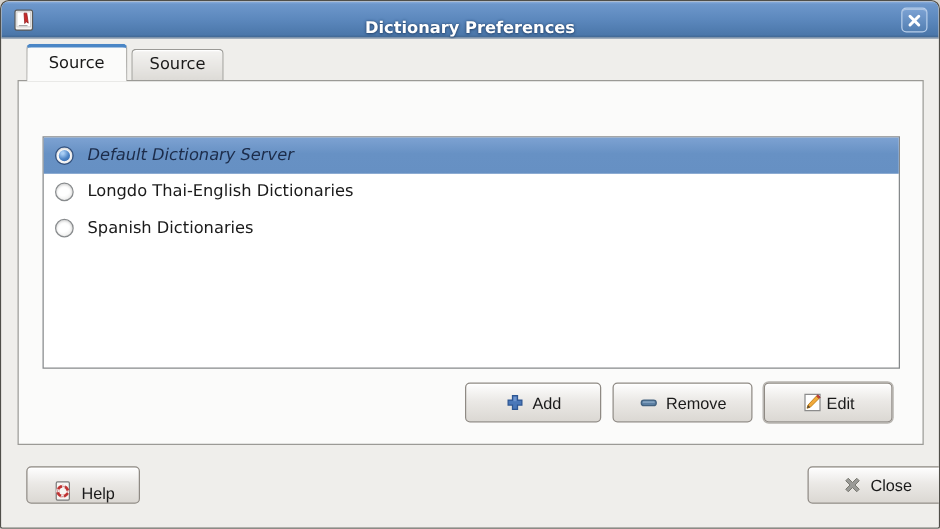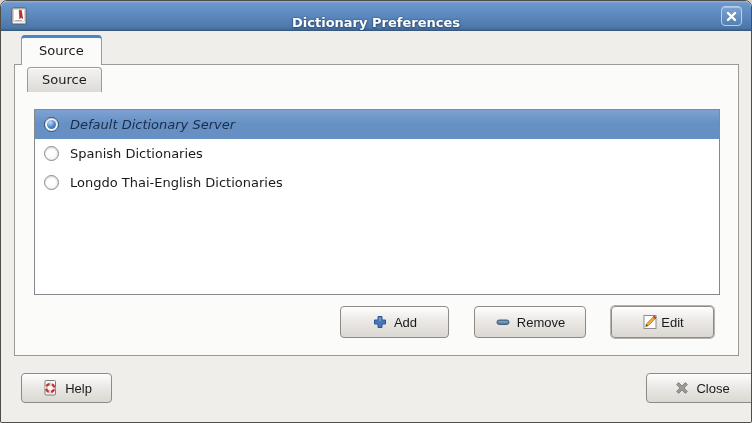--- a/index.html
+++ b/index.html
@@ -29,21 +29,21 @@
     background:linear-gradient(#7da3d4, #537fb2);
     border:1px solid #b9cfeb; border-radius:4px;
     display:flex; align-items:center; justify-content:center;
     box-shadow:inset 0 1px 0 rgba(255,255,255,.35);
     cursor:default;
   }
   
   .body { position:absolute; top:30px; left:0; right:0; bottom:0; background:#efeeeb; }
 
   
-  .tabs { position:absolute; left:20px; top:4px; display:flex; align-items:flex-end; gap:3px; z-index:3;flex-direction:column; }
+  .tabs { position:absolute; left:20px; top:4px; display:flex; align-items:flex-end; gap:3px; z-index:3; }
   .tab {
     font-size:13px; color:#1a1a1a;
     border:1px solid #9b9a96; border-bottom:none;
     border-radius:4px 4px 0 0;
     cursor:default;
   }
   .tab.active {
     background:#fbfbfa;
     border-top:3px solid #4a86c6;
     padding:5px 17px 7px 17px;
@@ -88,31 +88,31 @@
   .radio.checked .dot { display:block; }
 
   
   .btn {
     display:inline-flex; align-items:center; justify-content:center;
     background:linear-gradient(#fefefe, #ebe9e6 45%, #dbd8d3);
     border:1px solid #8f8a84; border-radius:4px;
     box-shadow:inset 0 1px 0 #ffffff;
     font-size:13px; color:#1a1a1a; cursor:default;
   }
-  .btn-row { position:absolute; right:24px; top:241px; display:flex; gap:25px; }
+  .btn-row { position:absolute; right:24px; top:241px; display:flex; gap:9px; }
   .btn-row .btn { height:32px; }
   .btn-add { width:109px; }
   .btn-remove { width:112px; }
   .btn-edit { width:103px; box-shadow:inset 0 1px 0 #ffffff, 0 0 0 1px #b7b4af;align-items:center; }
   .btn .ic { margin-right:6px; display:inline-flex; }
   .btn-edit .ic { margin-right:2px; }
 
   
   .footer-btn { position:absolute; top:342px; height:30px; }
-  .btn-help { left:20px; width:91px; }
+  .btn-help { left:20px; width:91px;align-items:flex-end; }
   .btn-close { left:645px; width:112px; }
 </style>
 </head>
 <body>
 
 <div class="window">
 
   <div class="titlebar">
     <svg class="win-icon" viewBox="0 0 20 20">
       <rect x="3" y="2" width="14" height="16" rx="1.5" fill="#f7f6f4" stroke="#5a5a5a"></rect>
@@ -143,25 +143,25 @@
 
       <div class="listbox">
         <div class="row selected">
           <span class="radio checked">
               <span class="dot"></span>
             </span>
           <span>Default Dictionary Server</span>
         </div>
         <div class="row">
           <span class="radio"></span>
-          <span>Spanish Dictionaries</span>
+          <span>Longdo Thai-English Dictionaries</span>
         </div>
         <div class="row">
           <span class="radio"></span>
-          <span>Longdo Thai-English Dictionaries</span>
+          <span>Spanish Dictionaries</span>
         </div>
       </div>
 
       <div class="btn-row">
         <button class="btn btn-add">
           <span class="ic">
             <svg width="16" height="16" viewBox="0 0 16 16">
               <path d="M6 2.5 h4 v3.5 h3.5 v4 h-3.5 v3.5 h-4 v-3.5 h-3.5 v-4 h3.5 z" fill="#4a77b8" stroke="#2d5693" stroke-width="1"></path>
               <path d="M6.8 3.4 h2.4 v3.5 h-2.4 z" fill="#7da3d8" opacity="0.7"></path>
             </svg>

